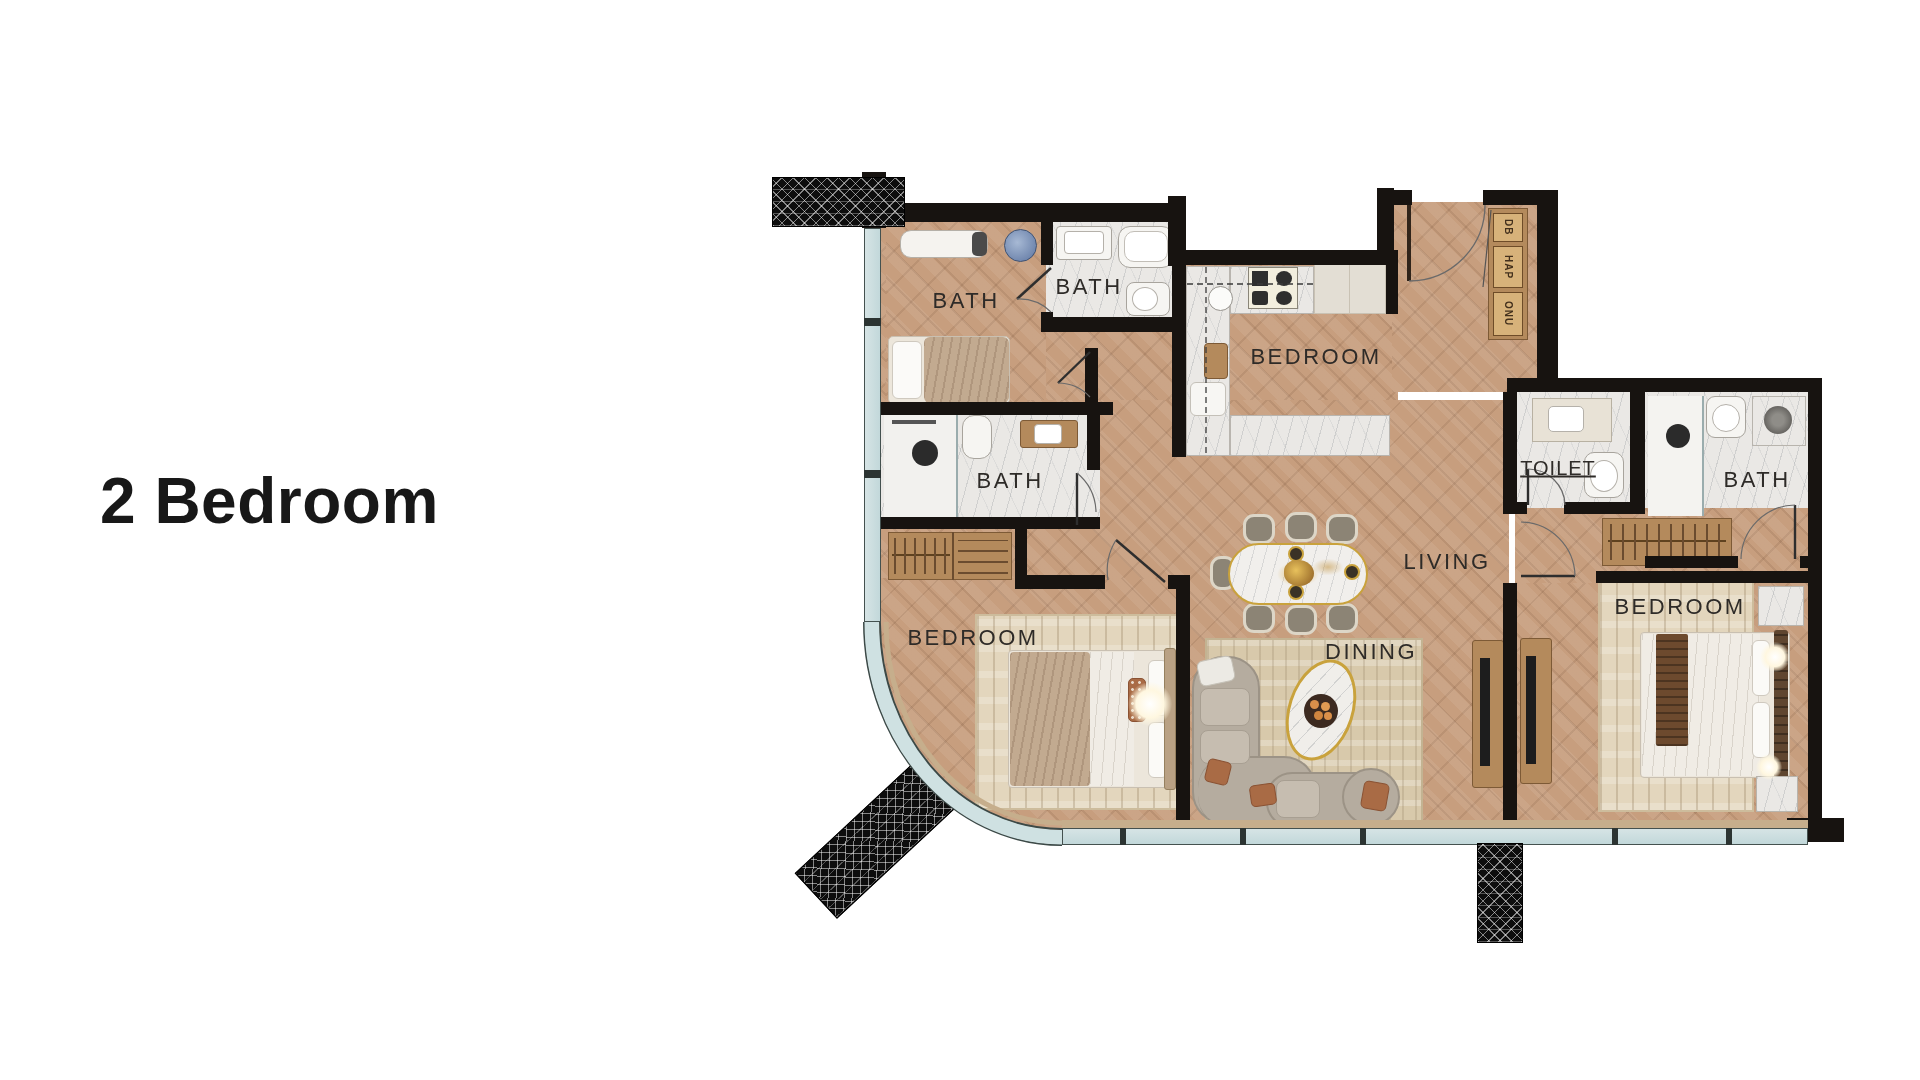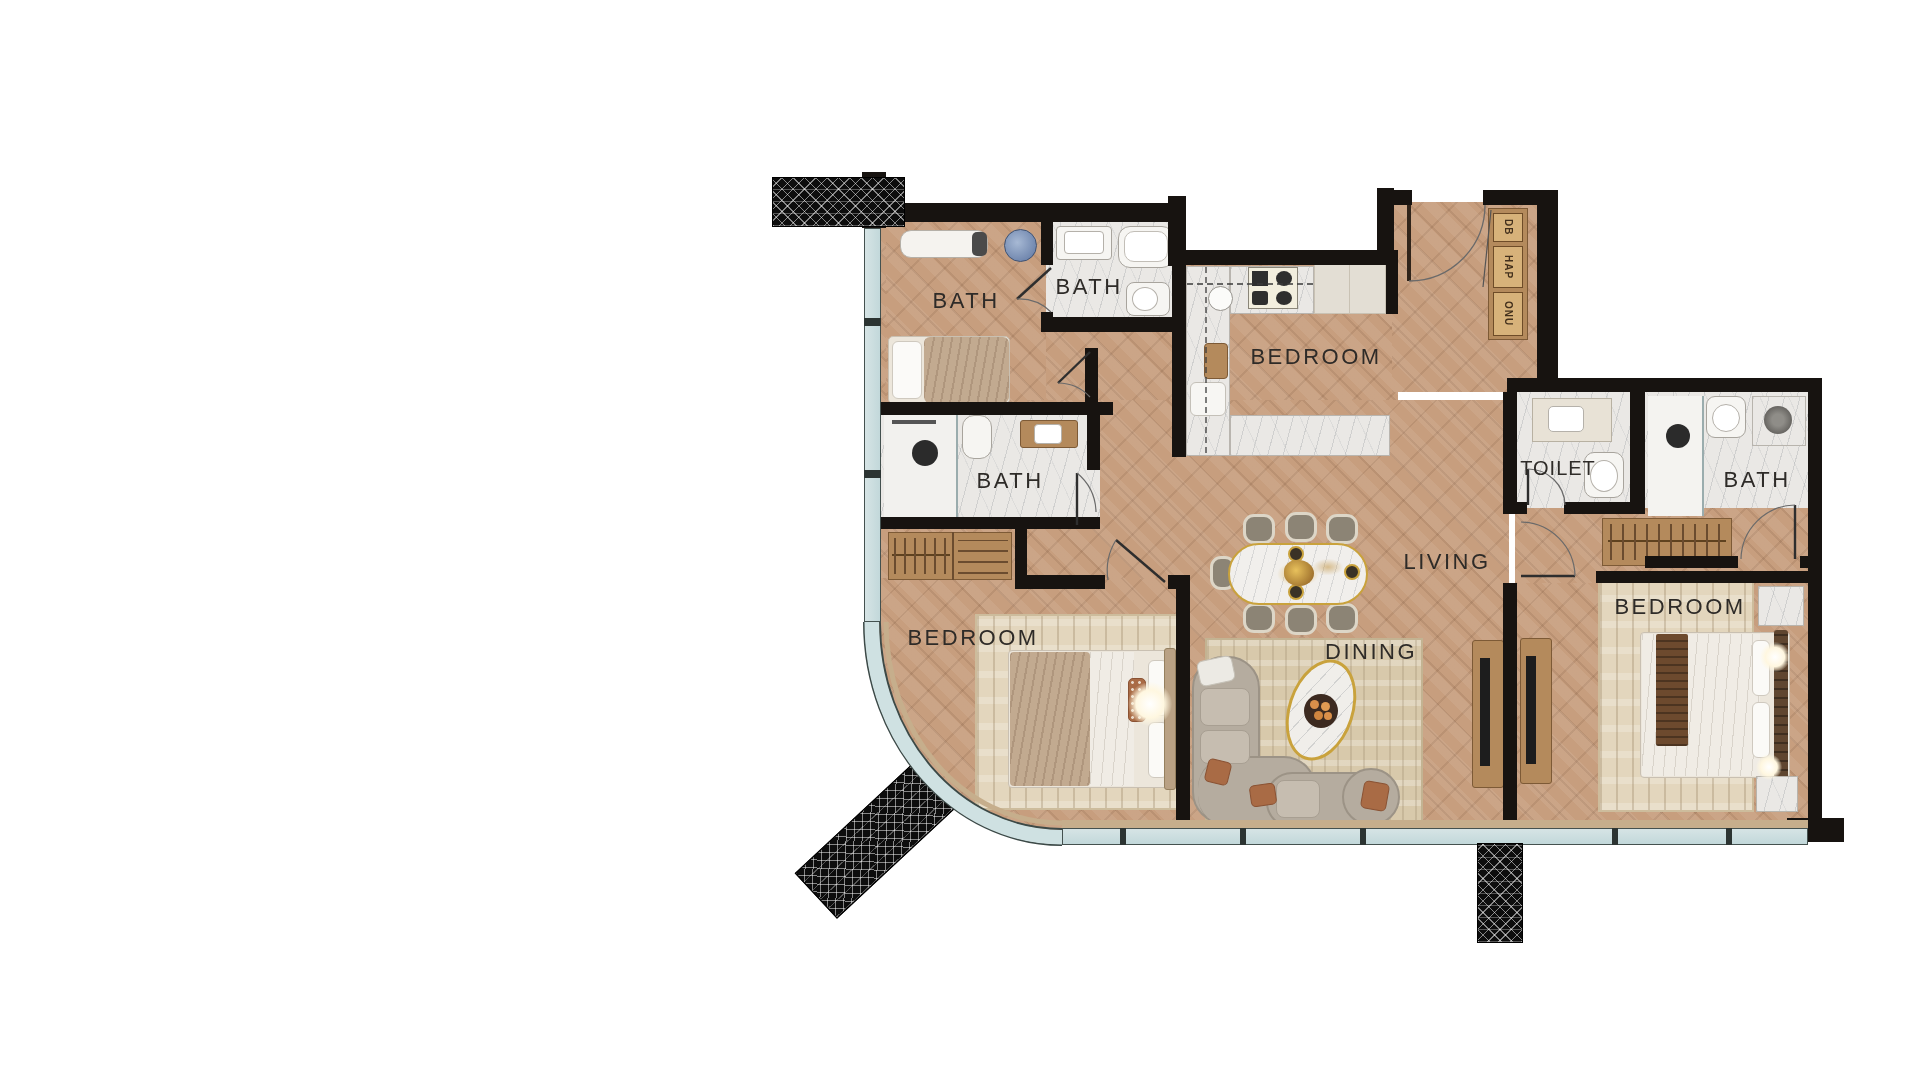--- a/index.html
+++ b/index.html
@@ -60,20 +60,21 @@
   .closet-cell span{writing-mode:vertical-rl;font-size:10px;font-weight:700;letter-spacing:1px;color:#43301c;}
 
   svg{position:absolute;left:0;top:0;pointer-events:none;}
 </style>
 </head>
 <body>
 
 <div id="canvas">
 
   <div id="title-block">
+    <div id="title-heading">2 Bedroom</div>
   </div>
 
   <div class="abs wood" style="left:878px;top:218px;width:168px;height:188px;"></div>
   <div class="abs marble" style="left:1046px;top:218px;width:130px;height:116px;"></div>
   <div class="abs wood" style="left:1046px;top:330px;width:130px;height:130px;"></div>
   <div class="abs wood" style="left:1180px;top:262px;width:218px;height:196px;"></div>
   <div class="abs wood" style="left:1392px;top:202px;width:148px;height:190px;"></div>
   <div class="abs wood" style="left:1027px;top:400px;width:482px;height:438px;"></div>
   <div class="abs wood" style="left:874px;top:222px;width:12px;height:400px;"></div>
   <div class="abs marble" style="left:878px;top:408px;width:222px;height:112px;"></div>
@@ -298,20 +299,20 @@
     <path d="M1575 576 A55 55 0 0 0 1521 522" fill="none" stroke="#6a6a6a" stroke-width="1.2"></path>
 
     <line x1="1187" y1="284" x2="1313" y2="284" stroke="#3a3a3a" stroke-width="1.3" stroke-dasharray="6 4"></line>
     <line x1="1206" y1="267" x2="1206" y2="453" stroke="#3a3a3a" stroke-width="1.3" stroke-dasharray="6 4"></line>
   </svg>
 
   <div class="room-label" style="left:966px;top:301px;">BATH</div>
   <div class="room-label" style="left:1089px;top:287px;">BATH</div>
   <div class="room-label" style="left:1316px;top:357px;">BEDROOM</div>
   <div class="room-label" style="left:1010px;top:481px;">BATH</div>
-  <div class="room-label small" style="left:1558px;top:468px;">TOILET</div>
+  <div class="room-label small" style="left:1558px;top:468px;text-decoration:underline;">TOILET</div>
   <div class="room-label" style="left:1757px;top:480px;">BATH</div>
   <div class="room-label" style="left:1447px;top:562px;">LIVING</div>
   <div class="room-label" style="left:973px;top:638px;">BEDROOM</div>
   <div class="room-label" style="left:1371px;top:652px;">DINING</div>
   <div class="room-label" style="left:1680px;top:607px;">BEDROOM</div>
 
 </div>
 
 </body></html>

